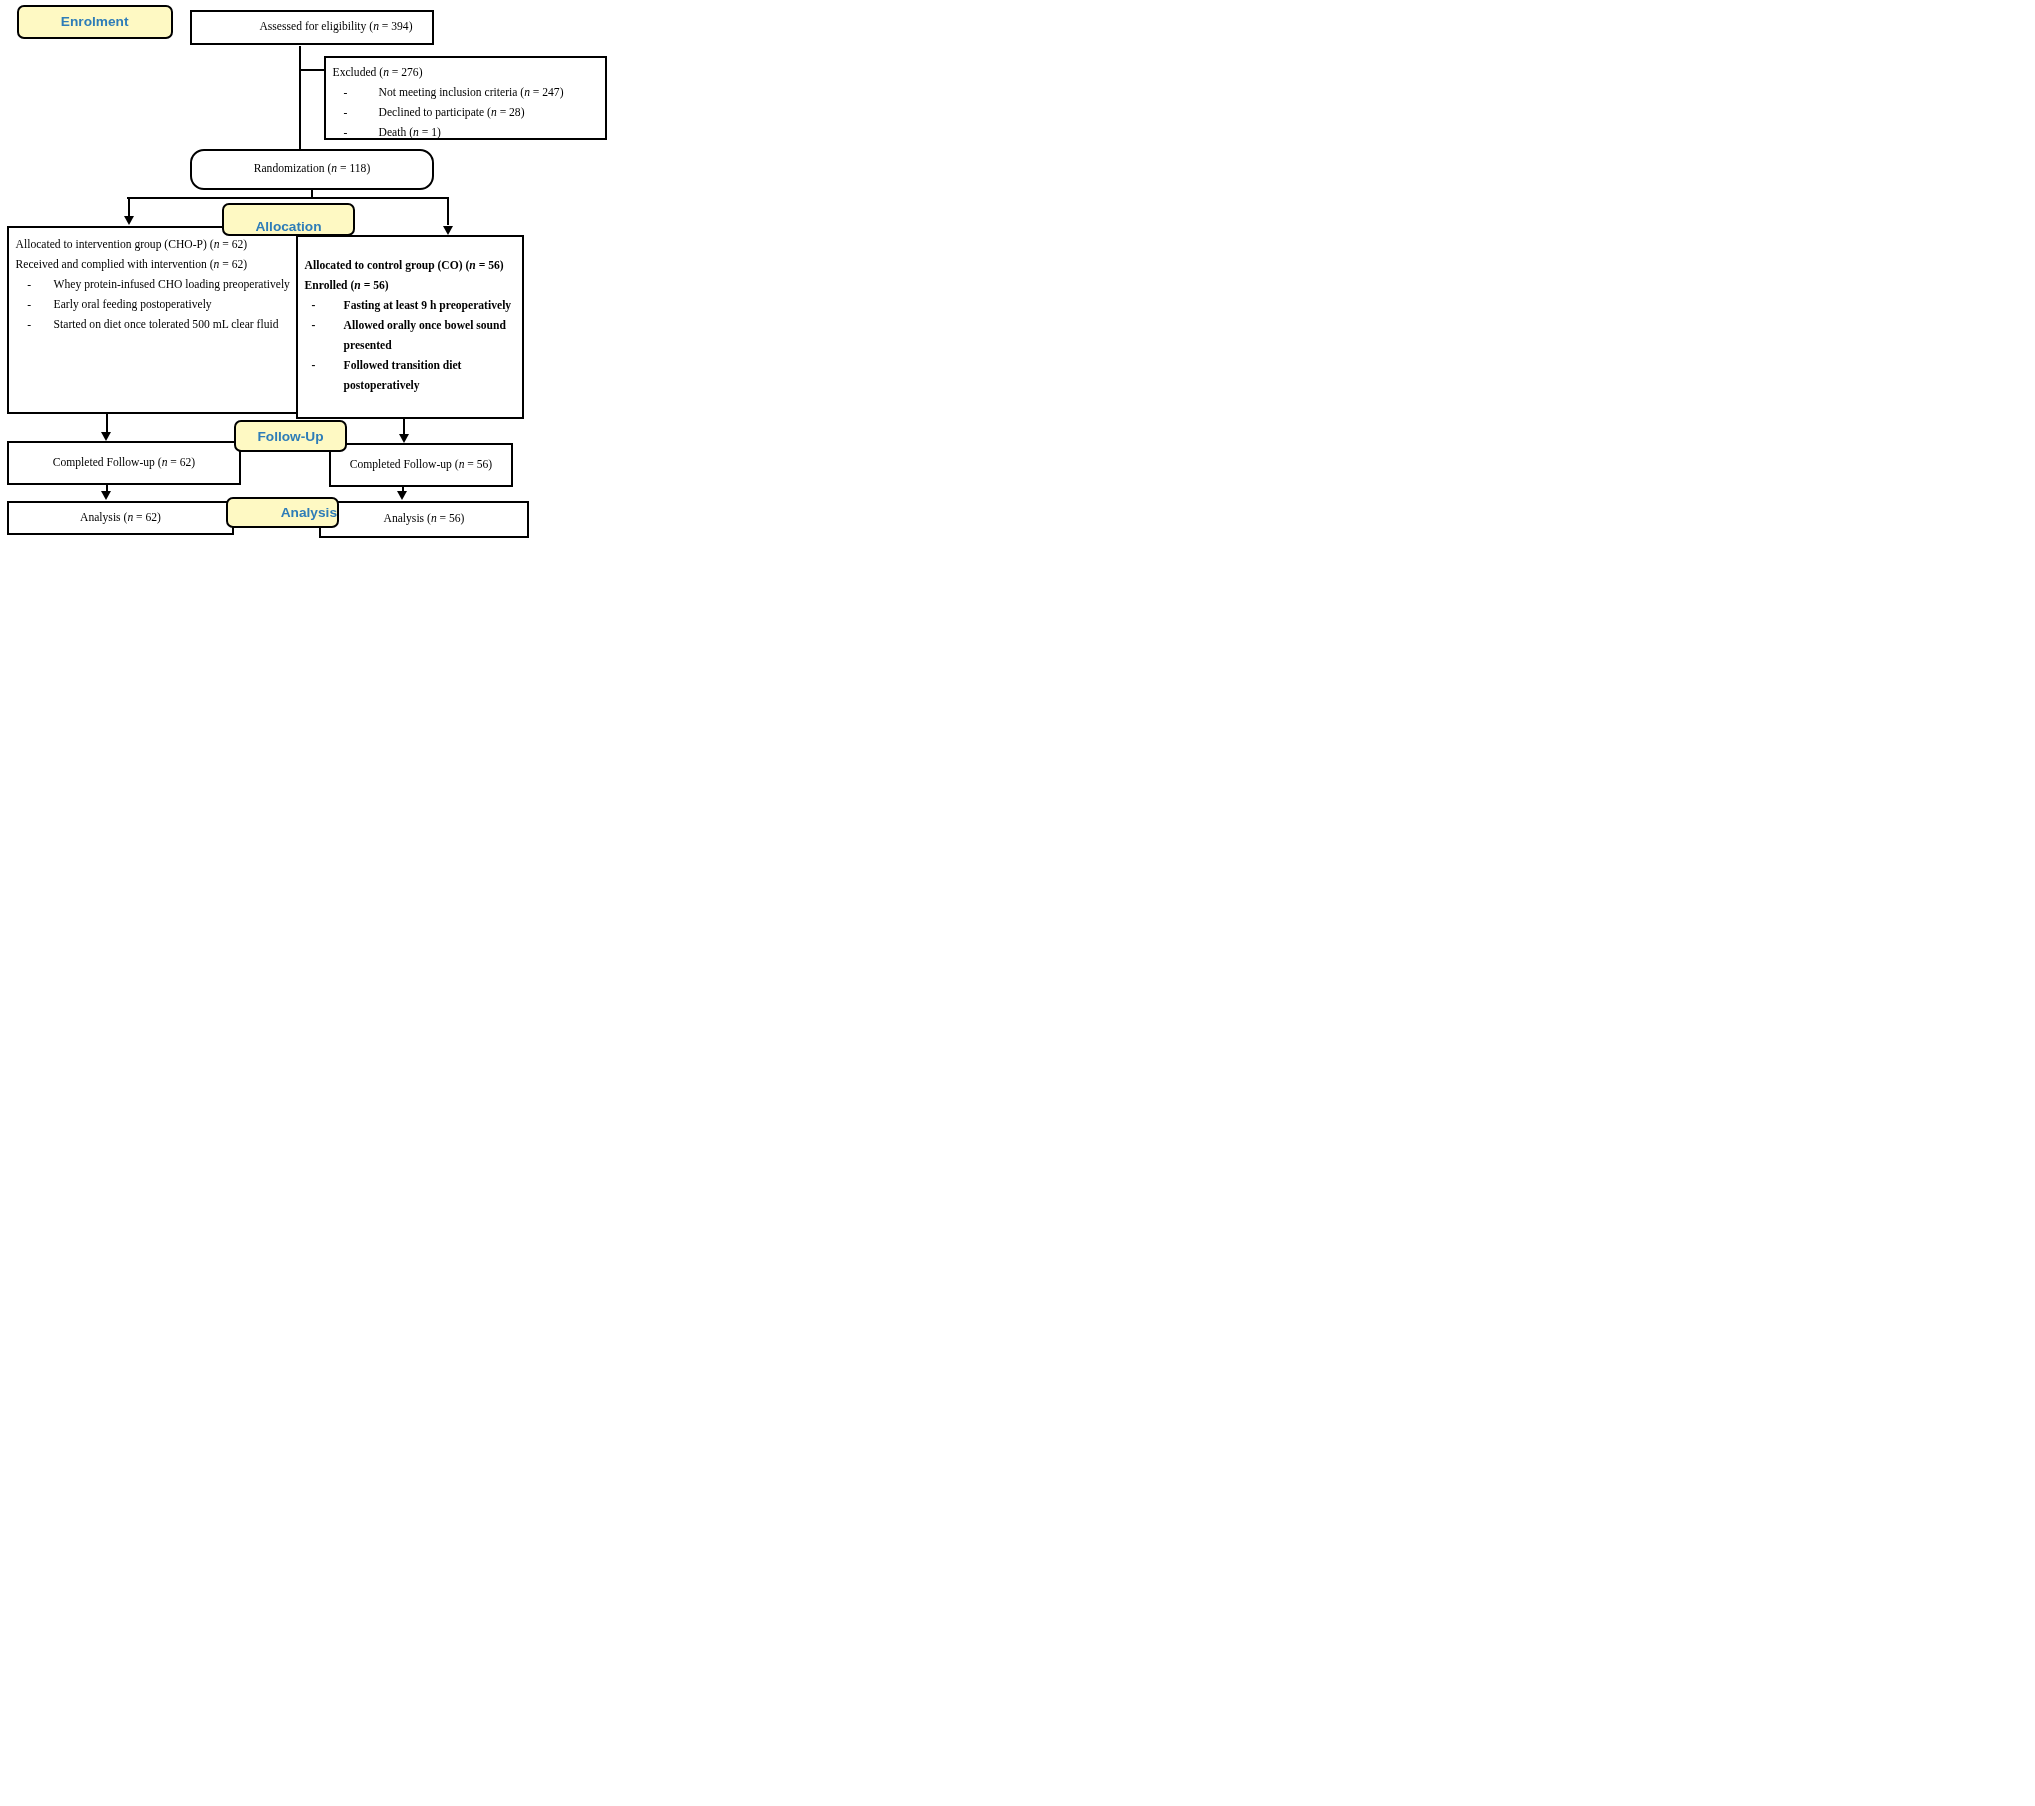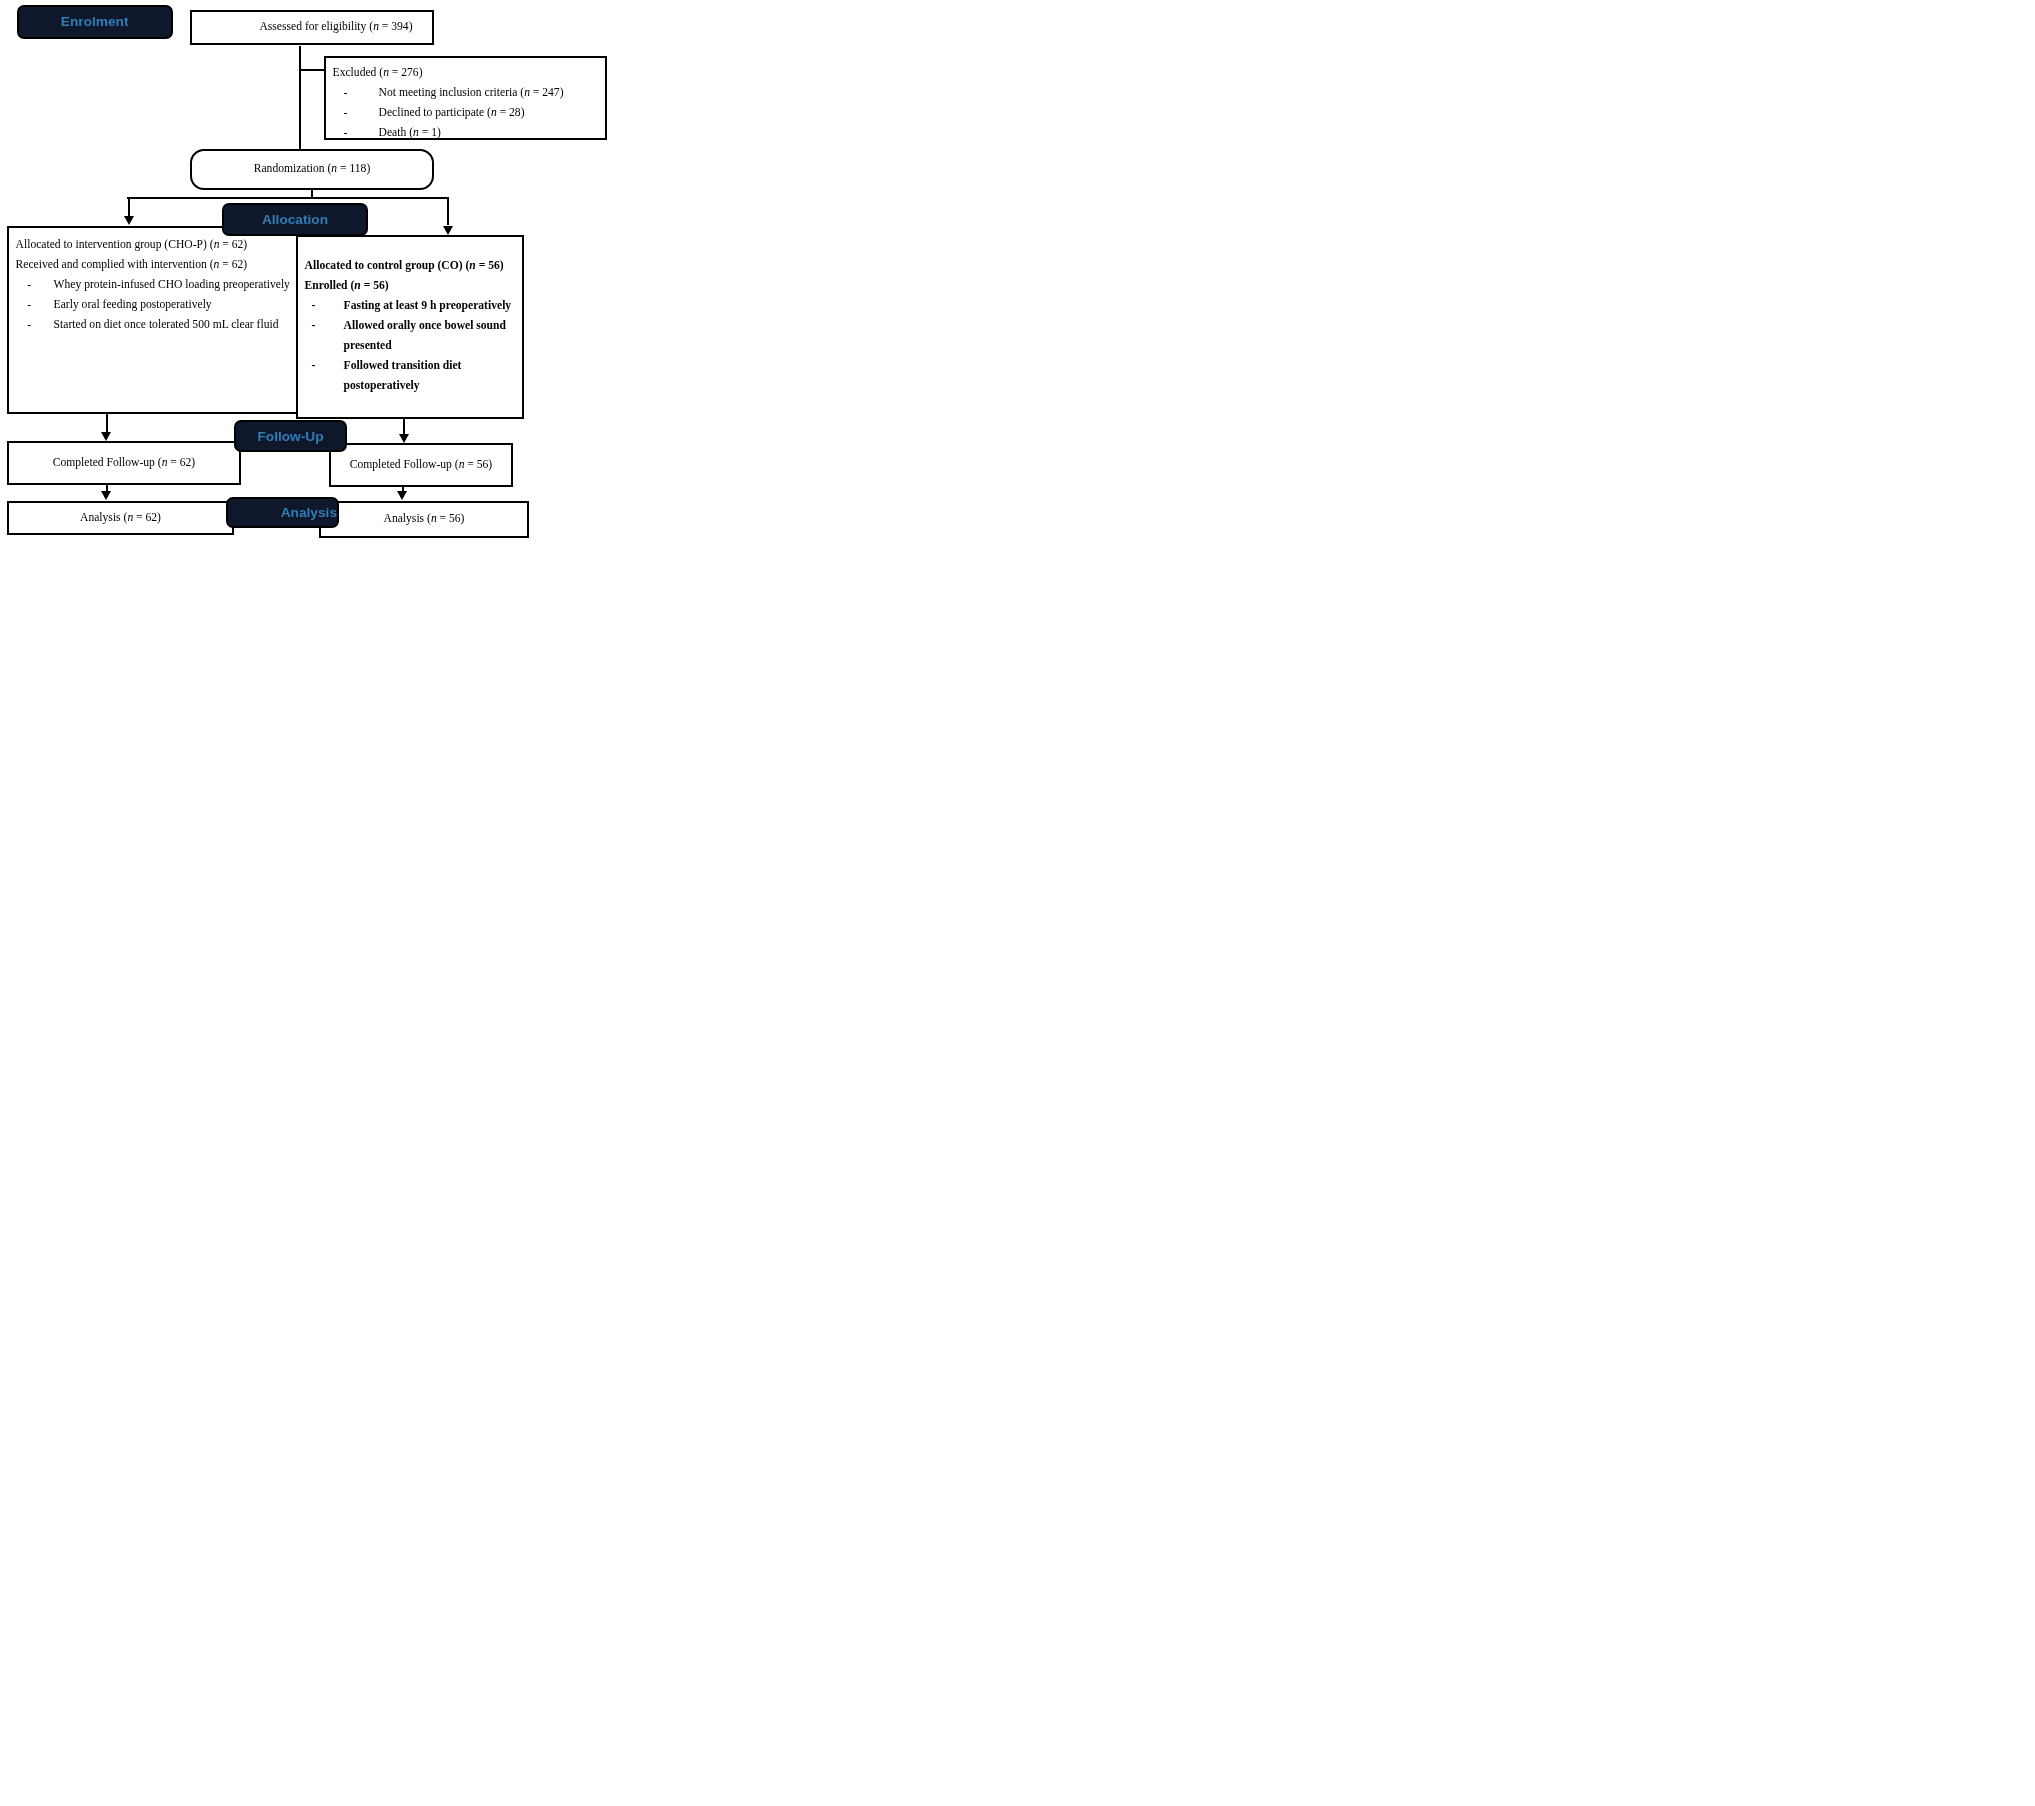--- a/index.html
+++ b/index.html
@@ -8,21 +8,21 @@
     font-family:"Liberation Serif", serif; color:#000;
   }
   .box {
     position:absolute; box-sizing:border-box; background:#fff;
     border:2px solid #000; z-index:1;
     font-size:11.6px;
   }
   .box.center { display:flex; align-items:center; justify-content:center; text-align:center; line-height:1.25; }
   .stage {
     position:absolute; box-sizing:border-box; z-index:3;
-    background:#0f172a; border:2px solid #000; border-radius:7px;
+    background:#fef9c3; border:2px solid #000; border-radius:7px;
     display:flex; align-items:center; justify-content:center;
     font-family:"Liberation Sans", sans-serif; font-weight:bold;
     font-size:13.7px; color:#2E7DB8;
   }
   .line { position:absolute; background:#000; z-index:0; }
   .arrowhead {
     position:absolute; width:0; height:0; z-index:2;
     border-left:5px solid transparent; border-right:5px solid transparent;
     border-top:9px solid #000;
   }
@@ -64,21 +64,21 @@
   <div class="line" style="left:106px; top:485px; width:1.5px; height:6.6px;"></div>
   <div class="arrowhead" style="left:101px; top:491px;"></div>
 
   <div class="line" style="left:402px; top:486px; width:1.5px; height:5.6px;"></div>
   <div class="arrowhead" style="left:397px; top:491px;"></div>
 
   <div class="stage" style="left:16.7px; top:4.6px; width:156px; height:34px;">
     <span>Enrolment</span>
   </div>
 
-  <div class="stage" style="left:222px; top:203px; width:146px; height:33px;">
+  <div class="stage" style="left:222px; top:203px; width:133px; height:33px;align-items:flex-end;">
     <span>Allocation</span>
   </div>
 
   <div class="stage" style="left:234px; top:420px; width:113px; height:32px;align-items:center;">
     <span>Follow-Up</span>
   </div>
 
   <div class="stage" style="left:226px; top:497px; width:113px; height:31px;justify-content:flex-end;">
     <span>Analysis</span>
   </div>

